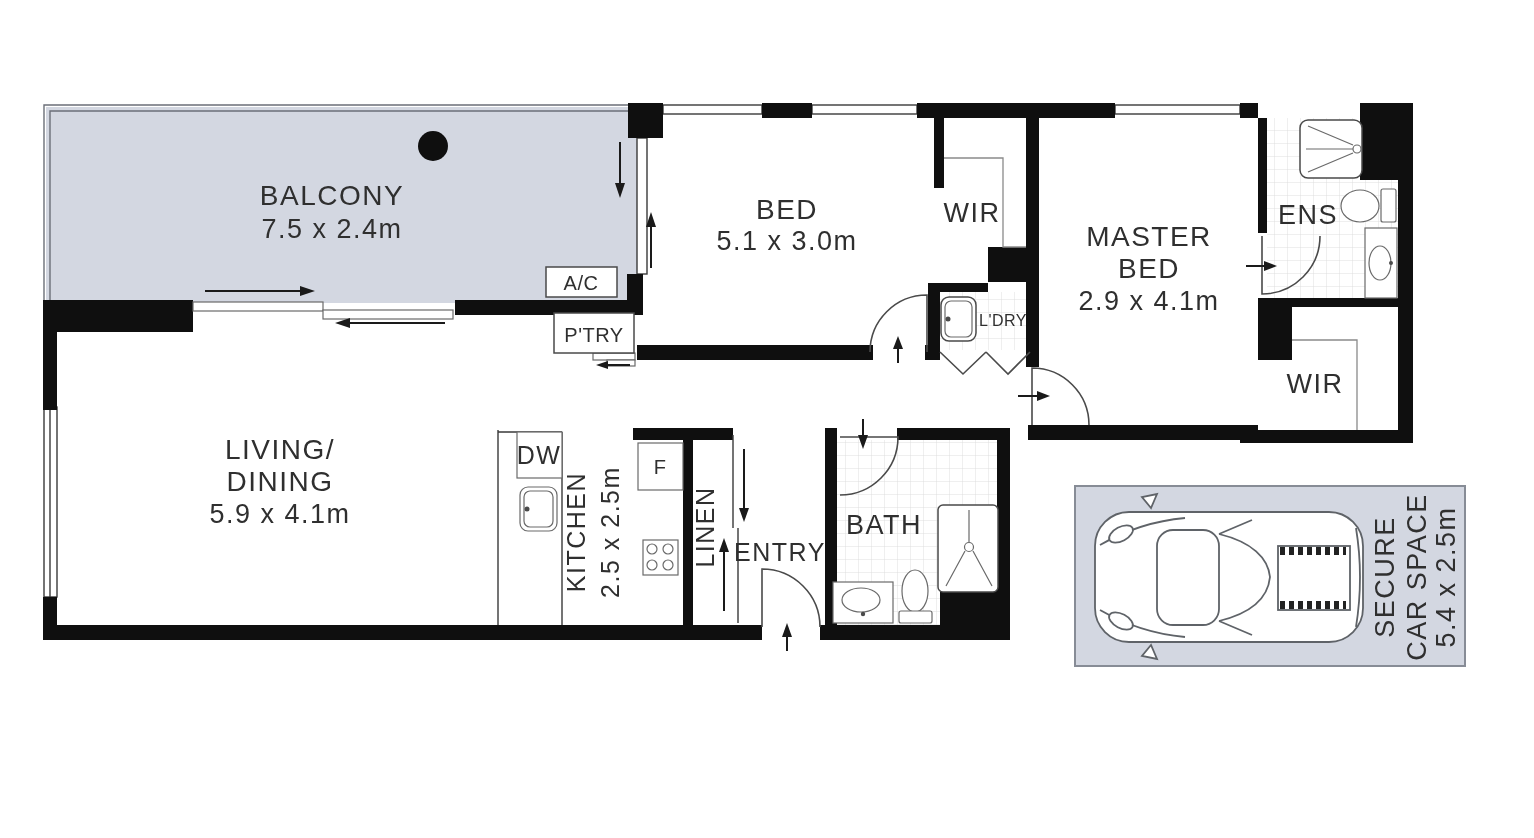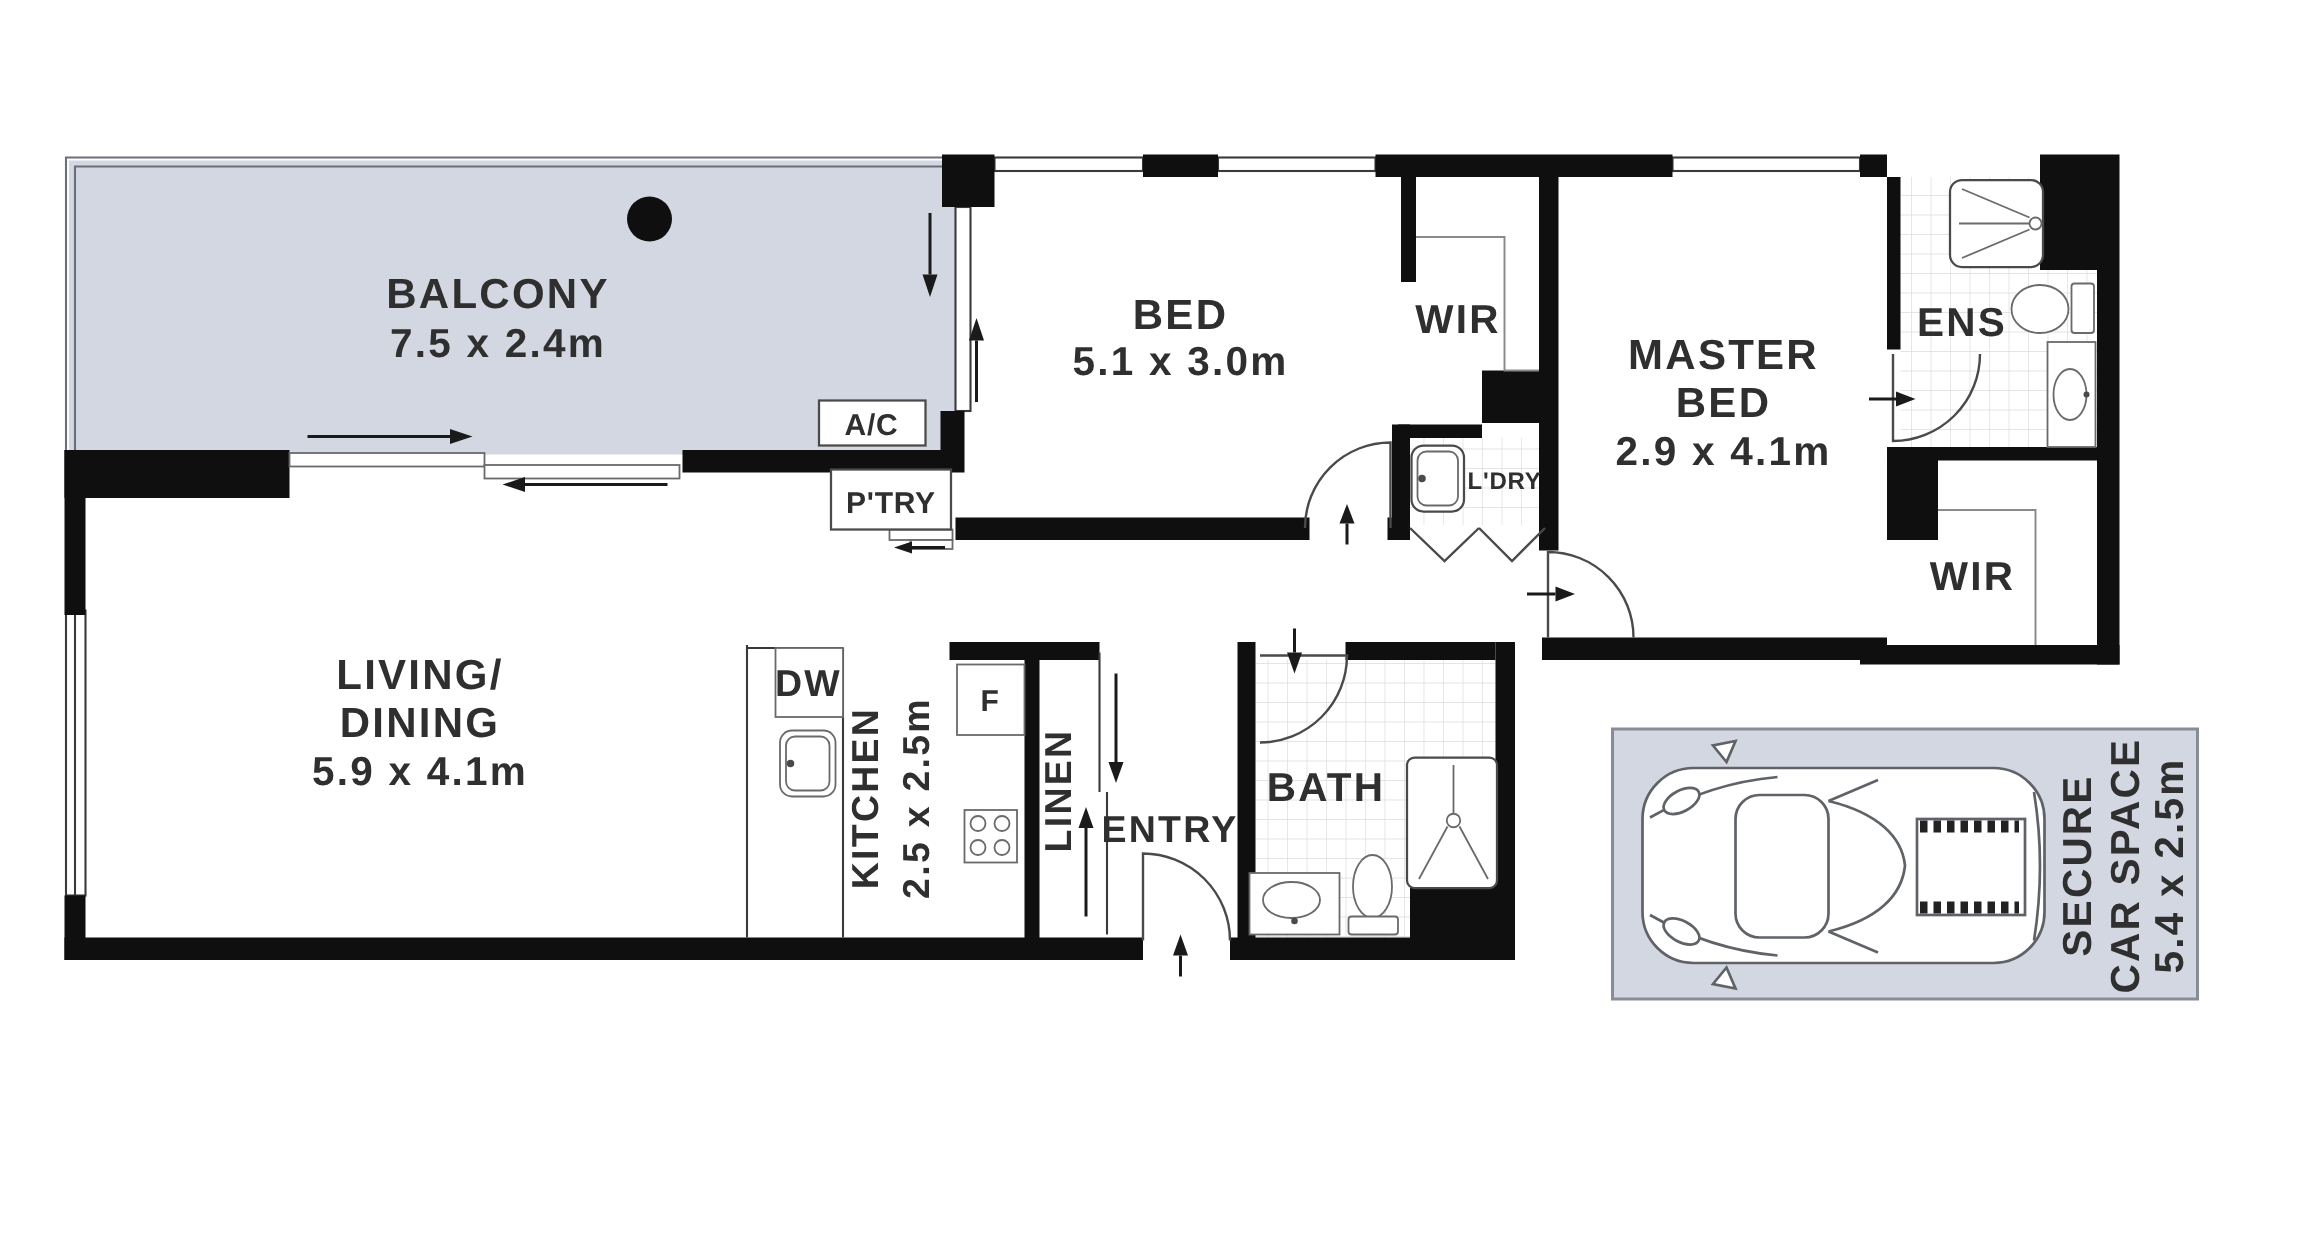--- a/index.html
+++ b/index.html
@@ -3,21 +3,21 @@
 <meta charset="utf-8">
 <style>
   :root{
     --wall:#0f0f0f;
     --outdoor_fill:#d3d7e1;
     --tile_line:#dcdcdc;
     --text:#2f2f2f;
     --thin:#3a3a3a;
   }
   html,body{margin:0;padding:0;background:#ffffff;}
-  .frame{position:relative;width:1534px;height:838px;background:#fff;overflow:hidden;font-weight:bold;}
+  .frame{position:relative;width:1534px;height:838px;background:#fff;overflow:hidden;}
   svg{position:absolute;left:0;top:0;}
   .wall{fill:var(--wall);stroke:none;}
   .thinline{stroke:var(--thin);stroke-width:1.4;fill:none;}
   .rail{stroke:#6b6f78;stroke-width:1.4;fill:none;}
   .fixture{stroke:#4a4a4a;stroke-width:1.5;fill:#ffffff;}
   .fixture2{stroke:#6a6a6a;stroke-width:1.2;fill:#ffffff;}
   .door{stroke:#4a4a4a;stroke-width:1.6;fill:none;}
   .arrow{stroke:#1a1a1a;stroke-width:2;fill:none;}
   .ahead{fill:#1a1a1a;stroke:none;}
   .closet{stroke:#8a8a8a;stroke-width:1.3;fill:none;}

